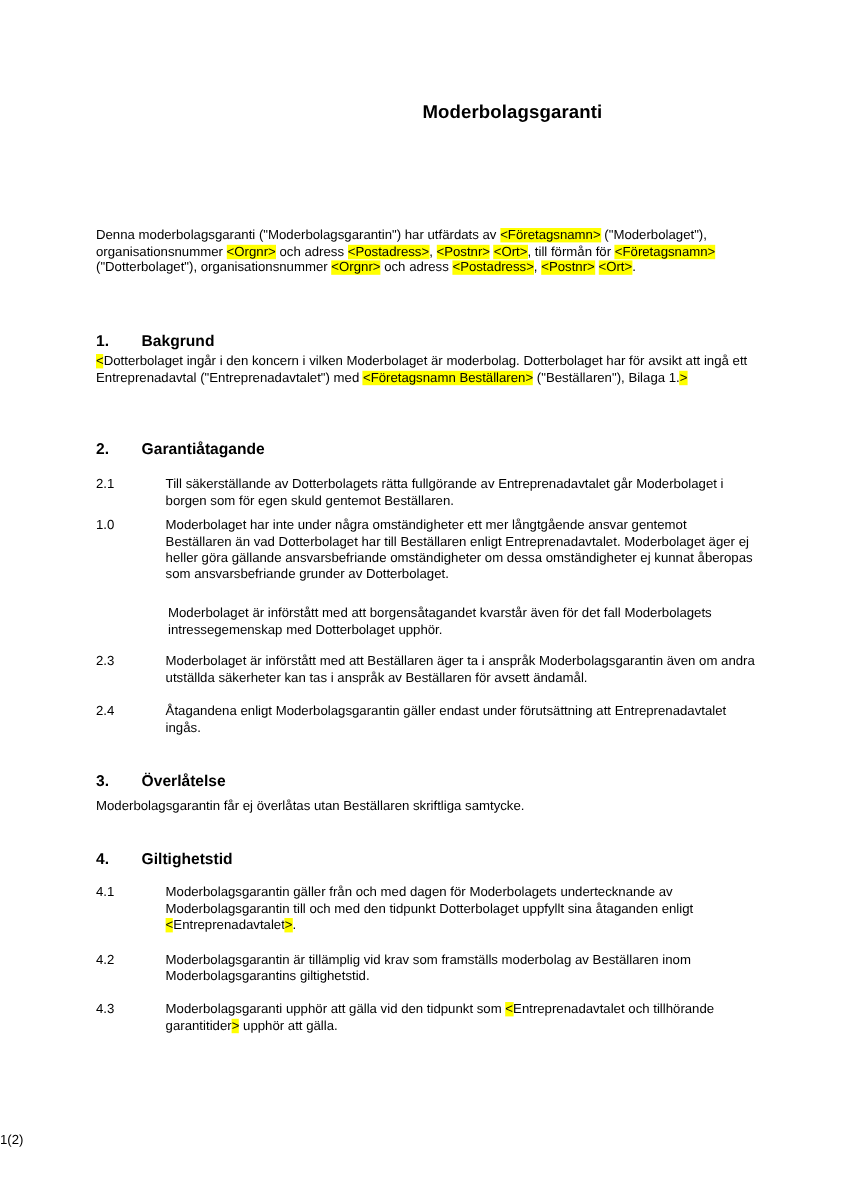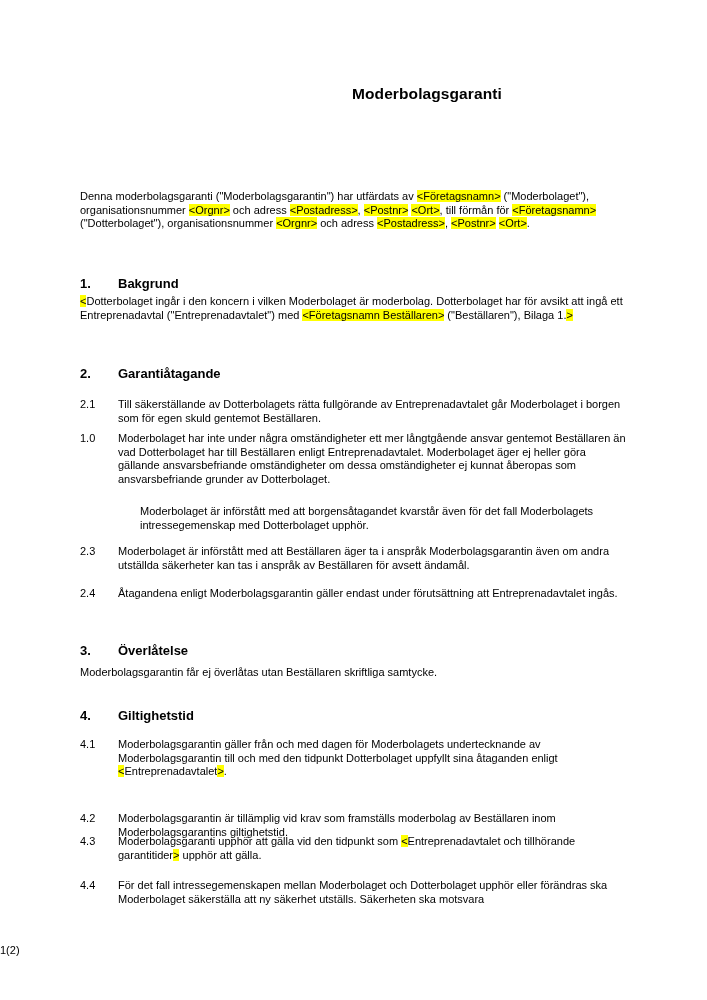--- a/index.html
+++ b/index.html
@@ -41,20 +41,21 @@
     font-weight: bold;
     font-size: 13px;
     line-height: 15px;
   }
   .heading .num {
     width: 38px;
     flex-shrink: 0;
   }
   .clause {
     display: flex;
+    gap: 20px;
   }
   .clause .num {
     width: 38px;
     flex-shrink: 0;
   }
   .clause .body {
     flex: 1;
   }
   .cont {
     margin-left: 60px;
@@ -121,30 +122,26 @@
   <div class="heading abs" style="top:708px">
     <span class="num">4.</span>
     <span>Giltighetstid</span>
   </div>
 
   <div class="clause abs" style="top:738px">
     <span class="num">4.1</span>
     <span class="body"><span>Moderbolagsgarantin gäller från och med dagen för Moderbolagets undertecknande av Moderbolagsgarantin till och med den tidpunkt Dotterbolaget uppfyllt sina åtaganden enligt </span><span class="hl">&lt;</span><span>Entreprenadavtalet</span><span class="hl">&gt;</span><span>.</span></span>
   </div>
 
-  <div class="clause abs" style="top:812px">
+  <div class="clause abs" style="top:794px">
     <span class="num">4.2</span>
     <span class="body">Moderbolagsgarantin är tillämplig vid krav som framställs moderbolag av Beställaren inom Moderbolagsgarantins giltighetstid.</span>
   </div>
 
   <div class="clause abs" style="top:835px">
     <span class="num">4.3</span>
     <span class="body"><span>Moderbolagsgaranti upphör att gälla vid den tidpunkt som </span><span class="hl">&lt;</span><span>Entreprenadavtalet och tillhörande garantitider</span><span class="hl">&gt;</span><span> upphör att gälla.</span></span>
   </div>
 
-  <div class="clause abs" style="top:879px">
-    <span class="num">4.4</span>
-    <span class="body">För det fall intressegemenskapen mellan Moderbolaget och Dotterbolaget upphör eller förändras ska Moderbolaget säkerställa att ny säkerhet utställs. Säkerheten ska motsvara</span>
-  </div>
 
   <div class="footer">1(2)</div>
 
 </div>
 
 </body></html>

